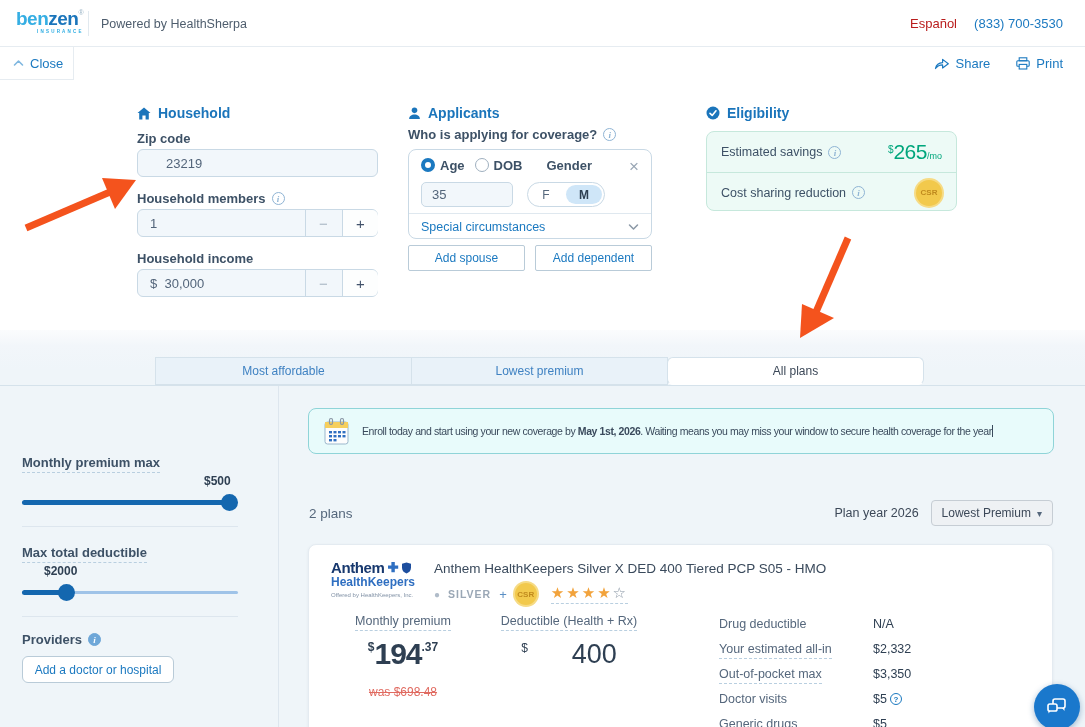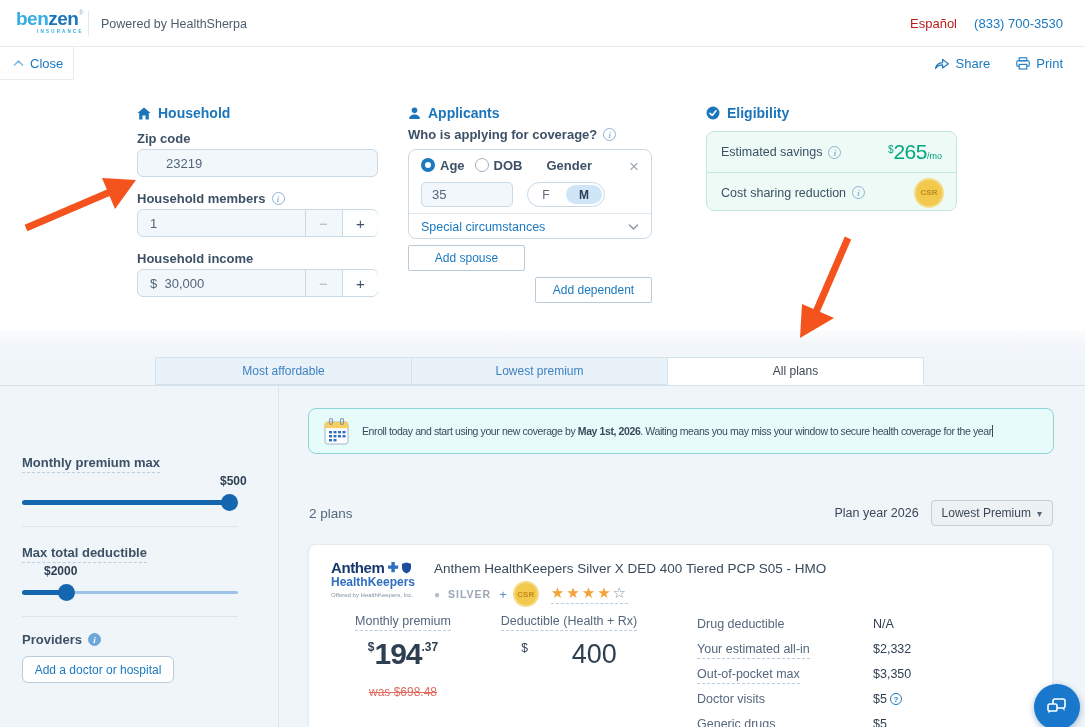--- a/index.html
+++ b/index.html
@@ -70,21 +70,21 @@
     border:1px solid #c9d9e5; border-radius:13px; display:flex; background:#fff; cursor:pointer; }
   .gt-opt { flex:1; display:flex; align-items:center; justify-content:center; font-size:12px; color:#55677c; }
   .gt-opt.sel { background:#cfe6f8; border-radius:11px; margin:2px; font-weight:700; color:#2e3f52; }
   .sp-row { position:absolute; left:0; right:0; top:63px; height:26px; border-top:1px solid #dfe8ef;
     display:flex; align-items:center; padding:0 12px; cursor:pointer; }
   .sp-row span { color:#1b79c0; font-size:12.5px; }
   .sp-row svg { margin-left:auto; }
   .ap-btn { position:absolute; top:150px; height:26px; border:1px solid #b9cbd8; border-radius:2px;
     background:#fff; color:#1b79c0; font-size:12px; display:flex; align-items:center; justify-content:center; cursor:pointer; }
   .btn-spouse { left:0; width:117px; }
-  .btn-dep { left:127px; width:117px;margin-top:32px; }
+  .btn-dep { left:127px; width:117px; }
   
   .el-col { position:absolute; left:706px; top:95px; width:251px; }
   .el-col .col-title { position:absolute; left:0; top:10px; }
   .el-card { position:absolute; left:0; top:36px; width:251px; height:80px;
     background:#edfaf6; border:1px solid #c6e8dc; border-radius:8px; }
   .el-row { position:absolute; left:0; right:0; height:40px; display:flex; align-items:center; padding:0 14px; }
   .el-row.r2 { top:40px; border-top:1px solid #c6e8dc; }
   .el-lbl { font-size:12.5px; color:#3d5166; display:flex; align-items:center; gap:6px; }
   .savings { margin-left:auto; color:#00a67c; font-weight:400; white-space:nowrap; }
   .savings .cur { font-size:10px; vertical-align:6px; }
@@ -100,21 +100,21 @@
   .info-i::after { content:"i"; }
   .info-i.filled { background:#6ea7d8; border-color:#6ea7d8; color:#fff; }
   .info-i.filled::after { content:"i"; }
   
   .lower { position:absolute; left:0; top:330px; width:1085px; height:397px;
     background:linear-gradient(#fbfcfd 0px, #f2f6fa 16px, #eff5f9 40px); }
   .tabs { position:absolute; left:155px; top:357px; display:flex; }
   .tab { width:257px; height:28px; border:1px solid #d5e2eb; margin-left:-1px; background:#e9f2f9;
     color:#3f82c2; font-size:12px; display:flex; align-items:center; justify-content:center; cursor:pointer; }
   .tab:first-child { margin-left:0; }
-  .tab.active { background:#ffffff; color:#3c4858; border-bottom:1px solid #ffffff; }
+  .tab.active { background:#ffffff; color:#3c4858; border-bottom:1px solid #ffffff;border-radius:6px; }
   .tab-line { position:absolute; left:0; top:385px; width:1085px; height:1px; background:#d5e2eb; }
   
   .v-divider { position:absolute; left:278px; top:386px; width:1px; height:341px; background:#dde6ee; }
   .f-lbl { position:absolute; left:22px; font-size:13px; font-weight:700; color:#3d5166;
     border-bottom:1px dashed #b9cfe0; padding-bottom:2px; cursor:pointer; }
   .f-val { position:absolute; font-size:12px; font-weight:700; color:#2e3f52; }
   .slider { position:absolute; left:22px; width:216px; height:16px; cursor:pointer; }
   .slider .track { position:absolute; left:0; right:0; top:7px; height:3px; background:#9fc3e8; border-radius:2px; }
   .slider .fill { position:absolute; left:0; top:6px; height:5px; background:#1467af; border-radius:3px; }
   .slider .thumb { position:absolute; top:0; width:17px; height:17px; border-radius:50%; background:#1467af; cursor:grab; }
@@ -159,21 +159,21 @@
   .big-price .cur { font-size:12px; vertical-align:13px; }
   .big-price .whole { font-size:30px; letter-spacing:-1px; }
   .big-price .cents { font-size:12px; vertical-align:13px; }
   .mid-price { margin-top:11px; color:#2e3f52; font-weight:400; }
   .mid-price .cur { font-size:12px; vertical-align:11px; }
   .mid-price .whole { font-size:27px;margin-left:44px; }
   .was-price { margin-top:14px; font-size:12px; color:#e06a60; text-decoration:line-through; }
   .p-col3 { position:absolute; left:388px; top:66px; width:330px; }
   .d-row { display:flex; align-items:center; height:25px; }
   .d-row .d-lbl { width:176px; font-size:12.5px; color:#55677c; }
-  .d-row .d-lbl span { padding-bottom:2px; }
+  .d-row .d-lbl span { padding-bottom:2px;margin-left:22px; }
   .d-row .d-lbl.dot span { border-bottom:1px dashed #b9cfe0; cursor:pointer; }
   .d-row .d-val { font-size:12.5px; color:#2e3f52; display:flex; align-items:center; gap:3px; }
   .q-icon { display:inline-block; width:12px; height:12px; border:1px solid #1b79c0; border-radius:50%;
     color:#1b79c0; font-size:8px; line-height:11px; text-align:center; font-weight:700; cursor:pointer; }
   .q-icon::after { content:"?"; }
   
   .chat-btn { position:absolute; left:1034px; top:684px; width:46px; height:46px; border-radius:50%;
     background:#1a78cc; box-shadow:0 2px 6px rgba(20,80,140,0.4); display:flex; align-items:center;
     justify-content:center; cursor:pointer; }
   
@@ -311,21 +311,21 @@
 
   <div class="tab-line"></div>
   <div class="tabs">
     <div class="tab">Most affordable</div>
     <div class="tab">Lowest premium</div>
     <div class="tab active">All plans</div>
   </div>
 
   <div class="v-divider"></div>
   <div class="f-lbl" style="top:455px;">Monthly premium max</div>
-  <div class="f-val" style="left:220px; top:474px;">$500</div>
+  <div class="f-val" style="left:204px; top:474px;">$500</div>
   <div class="slider" style="top:494px;">
     <div class="track"></div>
     <div class="fill" style="width:208px;"></div>
     <div class="thumb" style="left:199px;"></div>
   </div>
   <div class="h-div" style="top:526px;"></div>
   <div class="f-lbl" style="top:545px;">Max total deductible</div>
   <div class="f-val" style="left:44px; top:564px;">$2000</div>
   <div class="slider" style="top:584px;">
     <div class="track"></div>

